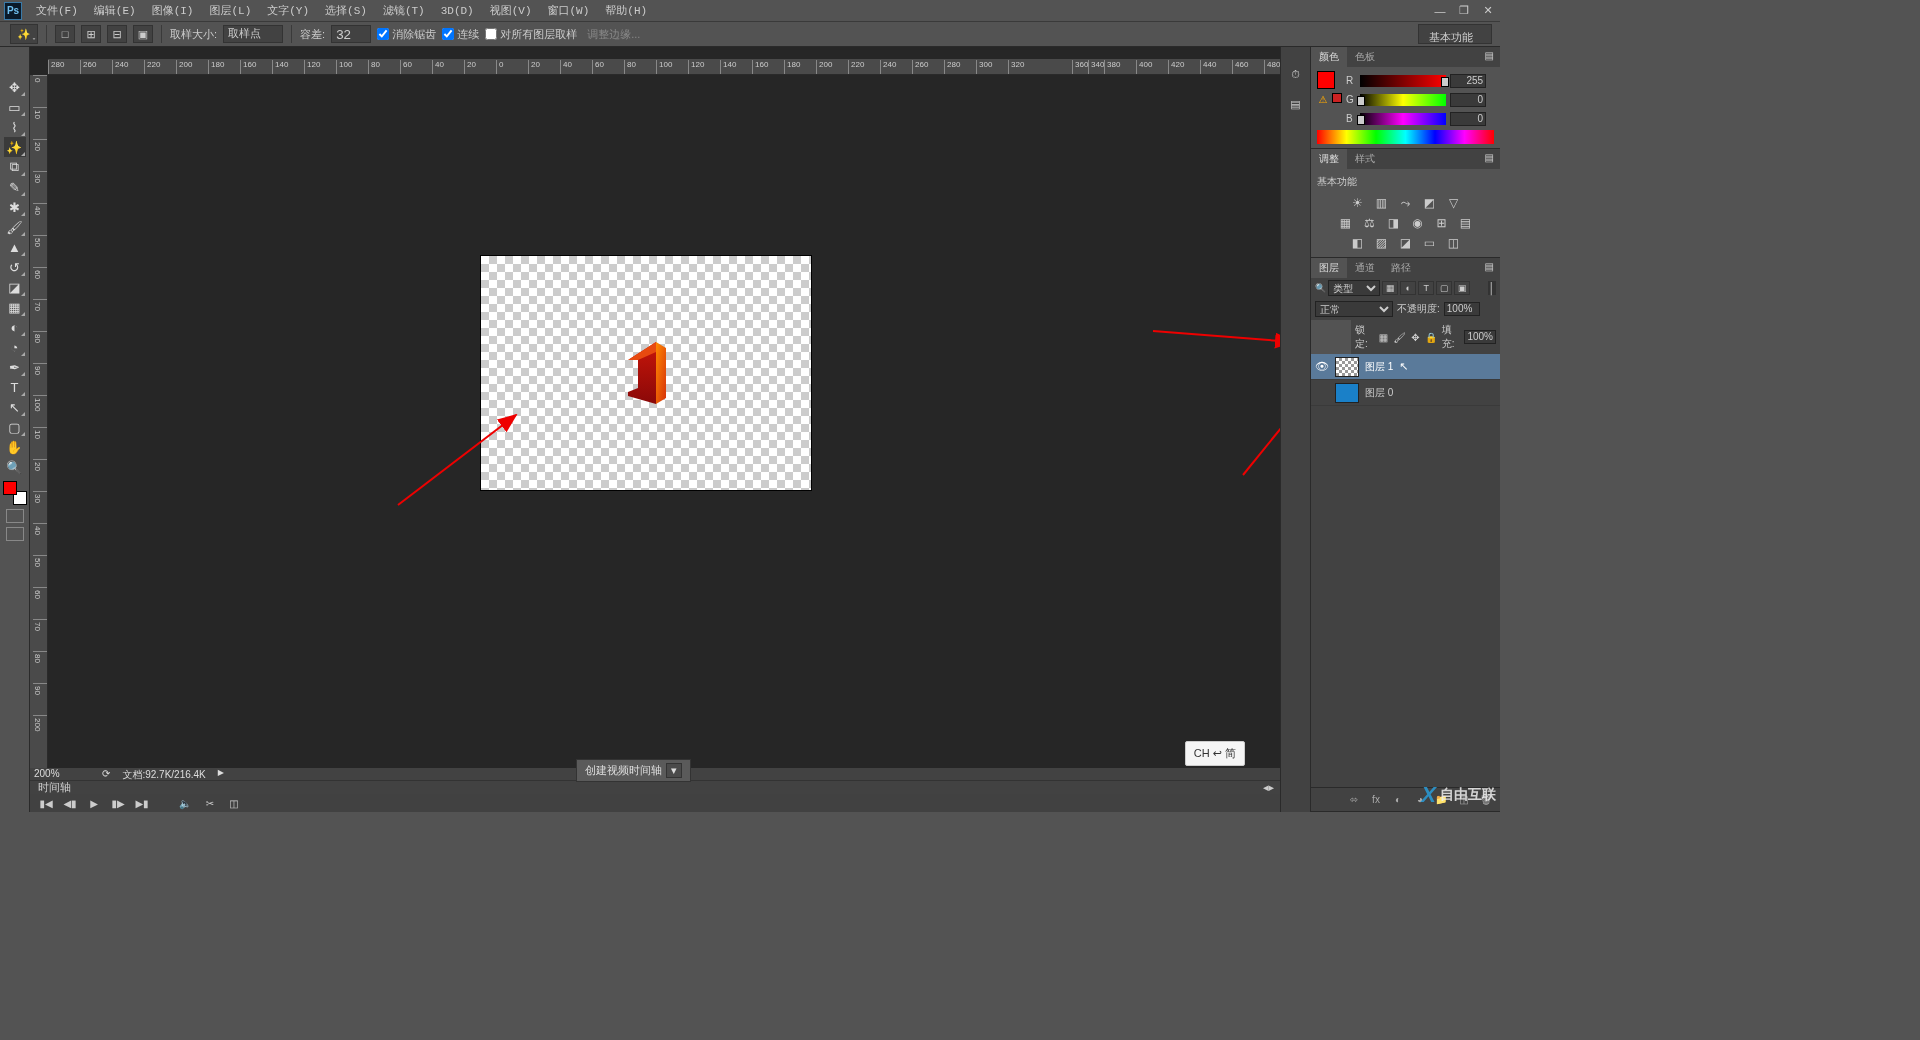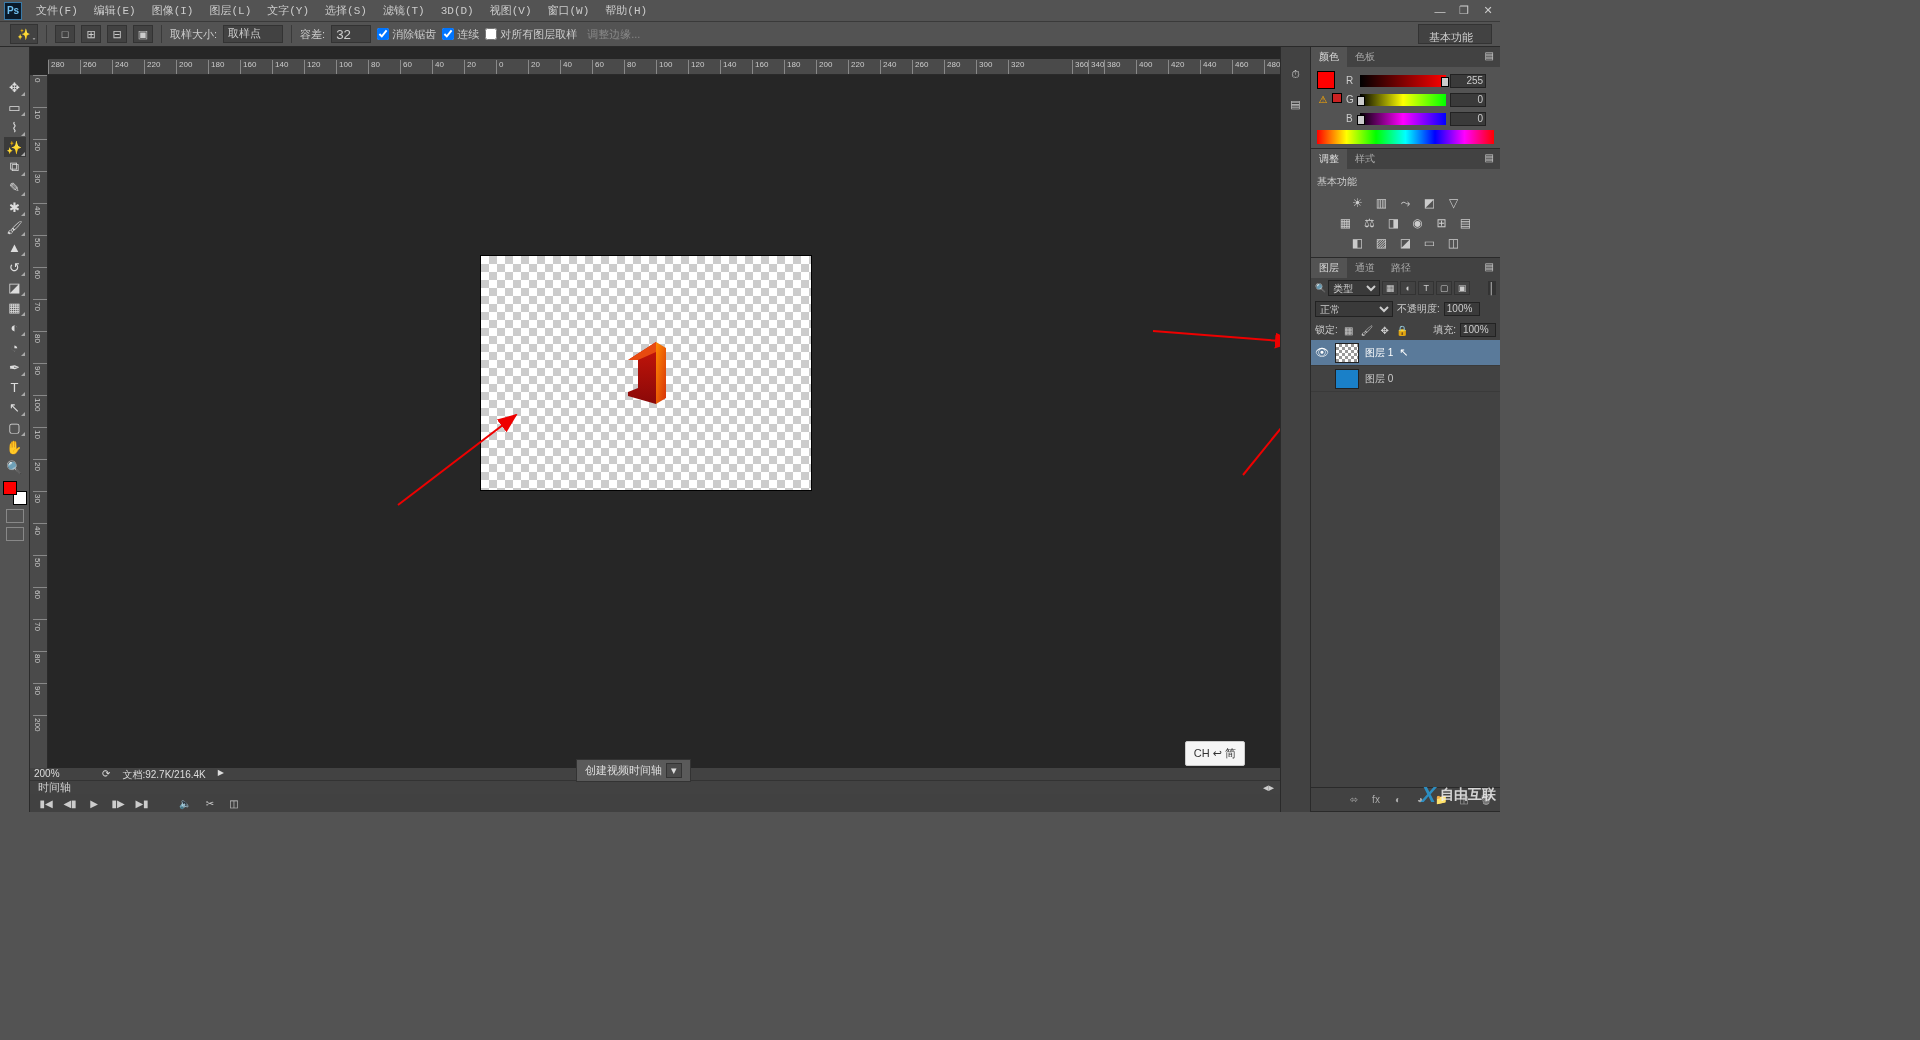--- a/index.html
+++ b/index.html
@@ -117,21 +117,21 @@
 
 .layers-panel { flex: 1; display: flex; flex-direction: column; }
 .layers-filter { display: flex; align-items: center; gap: 2px; padding: 2px 4px; background: #424242; }
 .layers-filter select { flex: 0 0 auto; width: 52px; height: 16px; background: #3a3a3a; border: 1px solid #222; color: #ccc; font-size: 10px; }
 .lf-btn { width: 16px; height: 14px; border: 1px solid #333; display: flex; align-items: center; justify-content: center; font-size: 9px; }
 .lf-toggle { width: 8px; height: 14px; background: #333; margin-left: auto; display: flex; align-items: center; justify-content: center; }
 .layers-blend { display: flex; align-items: center; gap: 4px; padding: 3px 4px; background: #424242; }
 .layers-blend select { width: 78px; height: 16px; background: #3a3a3a; border: 1px solid #222; color: #ccc; font-size: 10px; }
 .layers-blend .opacity-label { font-size: 10px; }
 .layers-blend .opacity-val { width: 36px; height: 14px; background: #3a3a3a; border: 1px solid #222; font-size: 10px; padding: 0 2px; }
-.layers-lock { display: flex; align-items: center; gap: 4px; padding: 3px 4px; background: #424242; font-size: 10px; }
+.layers-lock { display: flex; align-items: center; gap: 4px; padding: 3px 4px; background: #424242; font-size: 10px; margin-left: 40px; }
 .layers-lock .lk { width: 14px; height: 12px; display: flex; align-items: center; justify-content: center; }
 .fill-label { margin-left: auto; }
 .fill-val { width: 36px; height: 14px; background: #3a3a3a; border: 1px solid #222; font-size: 10px; padding: 0 2px; }
 .layers-list { flex: 1; background: #424242; overflow: auto; }
 .layer-row { height: 26px; display: flex; align-items: center; gap: 6px; padding: 0 4px; border-bottom: 1px solid #3a3a3a; }
 .layer-row.selected { background: #5a7a9a; color: #fff; }
 .layer-eye { width: 14px; display: flex; justify-content: center; font-size: 11px; }
 .layer-thumb { width: 24px; height: 20px; border: 1px solid #222; }
 .layer-thumb.transparent {
   background-image:

